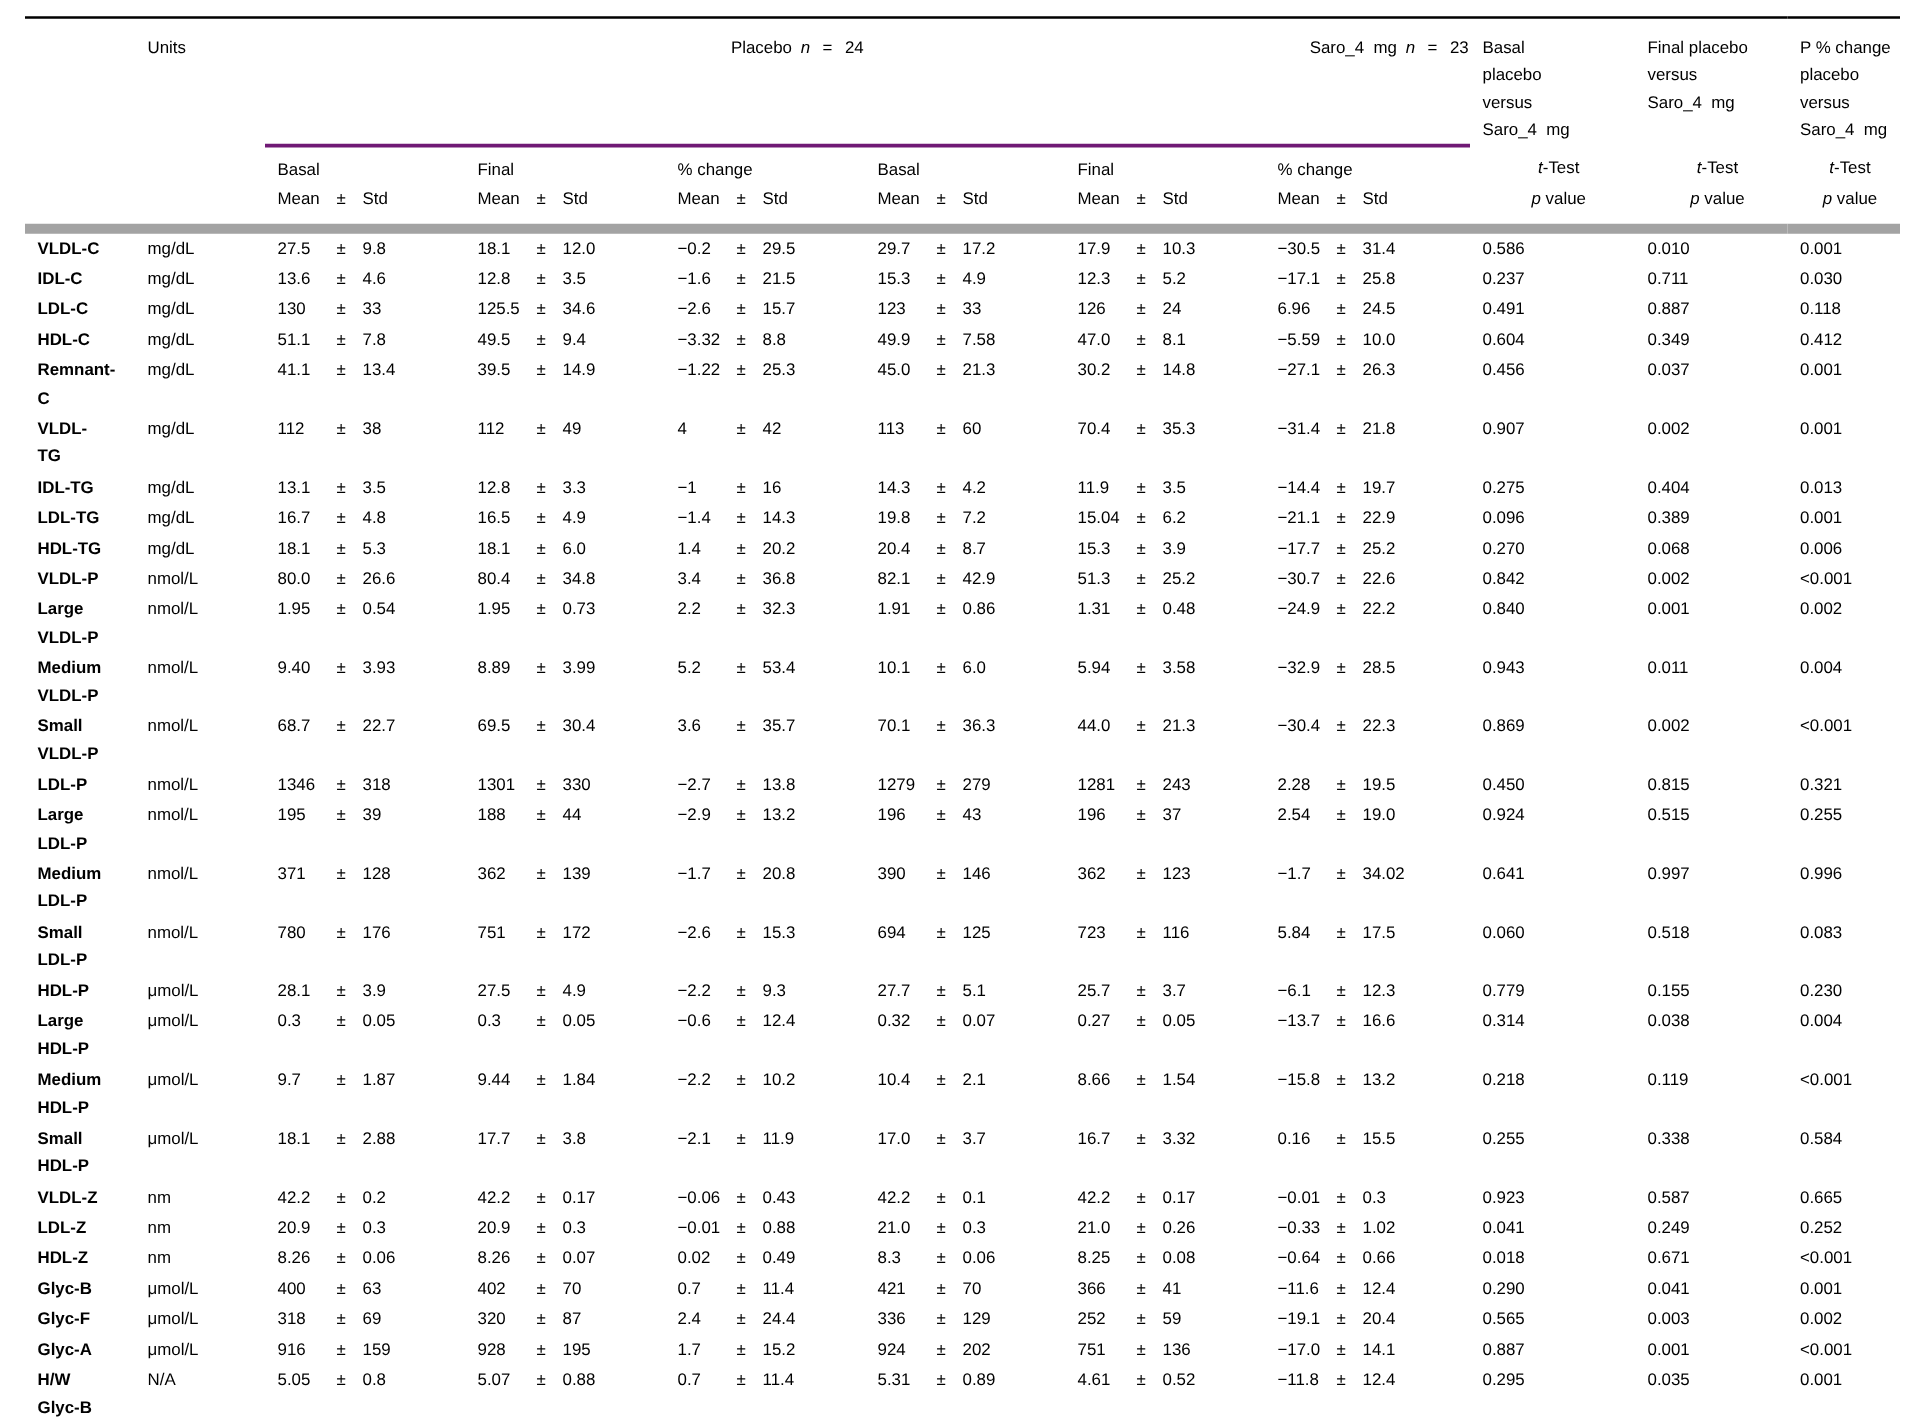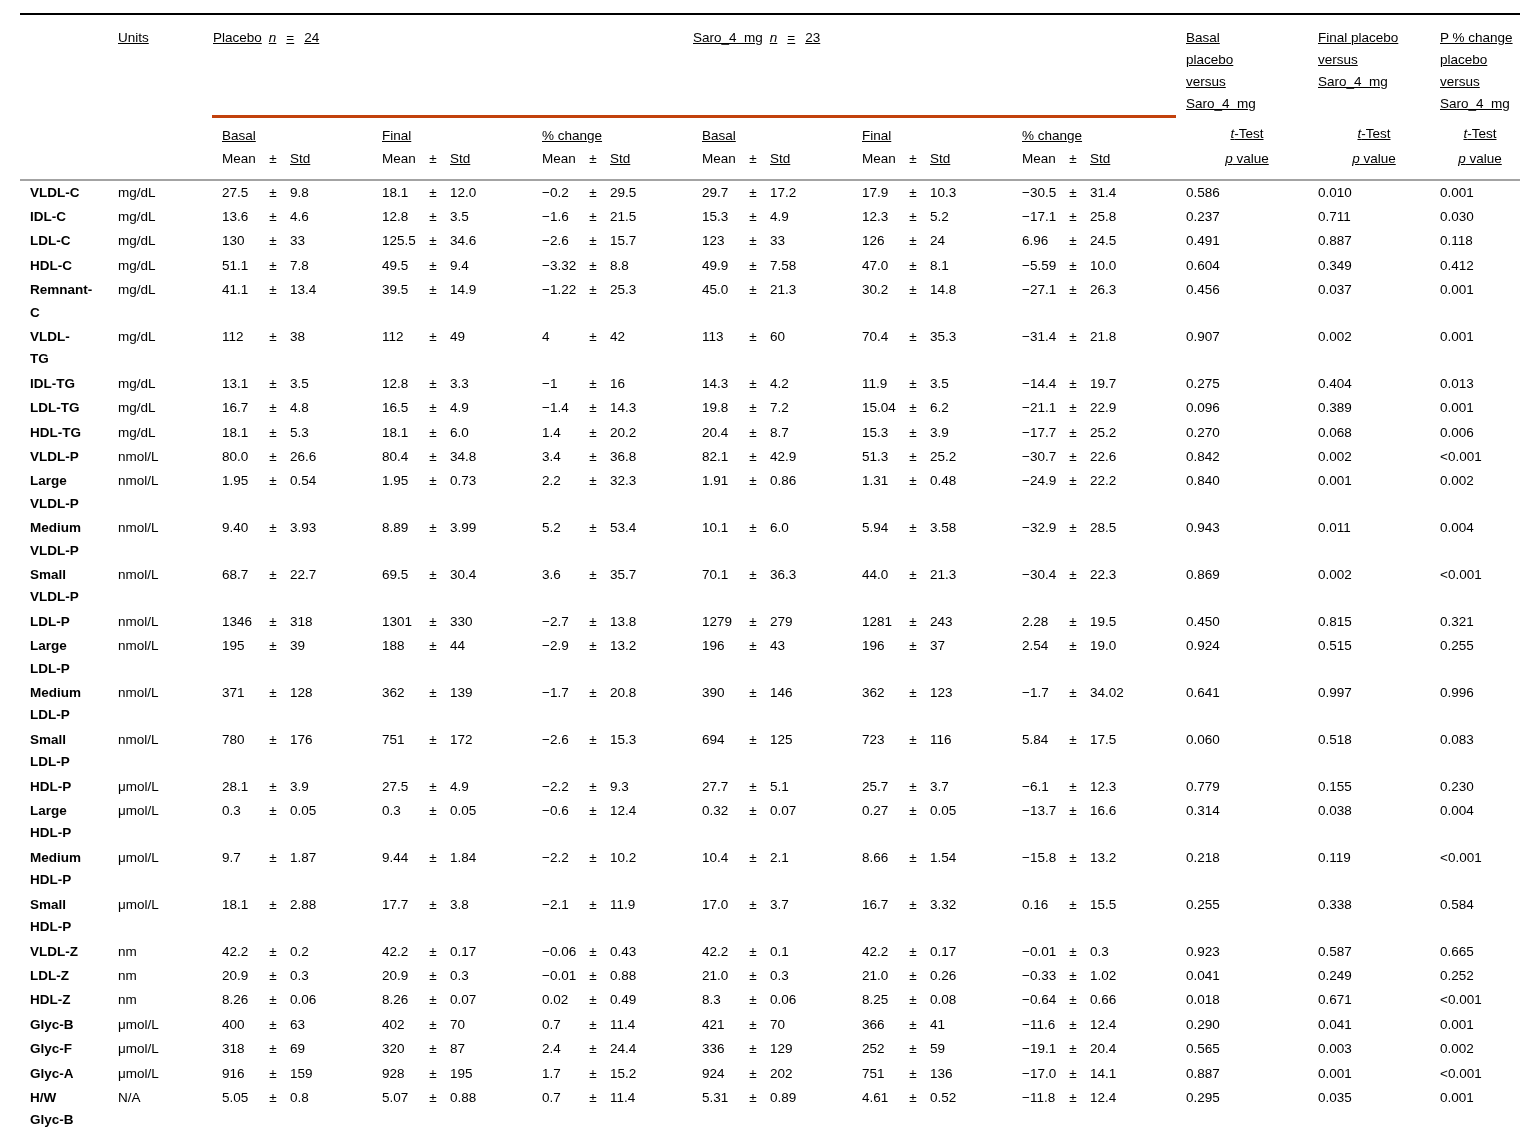--- a/index.html
+++ b/index.html
@@ -3,39 +3,39 @@
 <meta charset="utf-8">
 <style>
   html,body{margin:0;padding:0;background:#fff;}
   body{font-family:"Liberation Sans","DejaVu Sans",sans-serif;font-size:13.5px;color:#000;}
   .sheet{position:relative;width:1539px;height:1135px;background:#fff;overflow:hidden;}
   table.data{
     border-collapse:collapse;table-layout:fixed;width:1500px;
     margin:13px 0 0 20px;
     border-top:2px solid #000;border-bottom:2px solid #000;
   }
-  th{font-weight:normal;text-align:left;vertical-align:top;text-decoration:underline;}
+  th{font-weight:normal;text-align:left;vertical-align:top;}
   td{vertical-align:top;}
   
   col.c-lbl{width:88px;}  col.c-units{width:104px;}
   col.c-g{width:160px;}   col.c-g6{width:164px;}
   col.c-p1{width:132px;}  col.c-p2{width:122px;} col.c-p3{width:90px;}
   
   tr.rowA th{padding-top:12px;line-height:22px;}
   tr.rowA th.units-h{padding-left:10px;}
-  tr.rowA th.grp{text-align:left;border-bottom:3px solid #c2410c;}
+  tr.rowA th.grp{text-align:right;border-bottom:3px solid #701a75;}
   tr.rowA th.cmp{padding-left:10px;}
   .gname{white-space:pre;}
   .gn{font-style:italic;margin-left:7px;}
   .geq{margin:0 10px;}
   .pre{white-space:pre-line;line-height:22px;}
   
   tr.rowB th{padding:7px 0 0 10px;line-height:22px;}
   
-  tr.rowC th{padding:1px 0 9px 10px;line-height:22px;border-bottom:2px solid #a3a3a3;}
+  tr.rowC th{padding:1px 0 9px 10px;line-height:22px;border-bottom:8px solid #a3a3a3;}
   .fl{line-height:22px;text-align:center;}
   .fl::first-letter{font-style:italic;}
   
   tbody td{line-height:22.4px;padding-left:10px;}
   td.c-lbl,.lbl{white-space:pre-line;font-weight:bold;}
   .mean{display:inline-block;min-width:36px;white-space:nowrap;}
   .pm{display:inline-block;width:18px;text-align:center;margin-left:6px;}
   .std{margin-left:8px;white-space:nowrap;}
 </style>
 </head>

